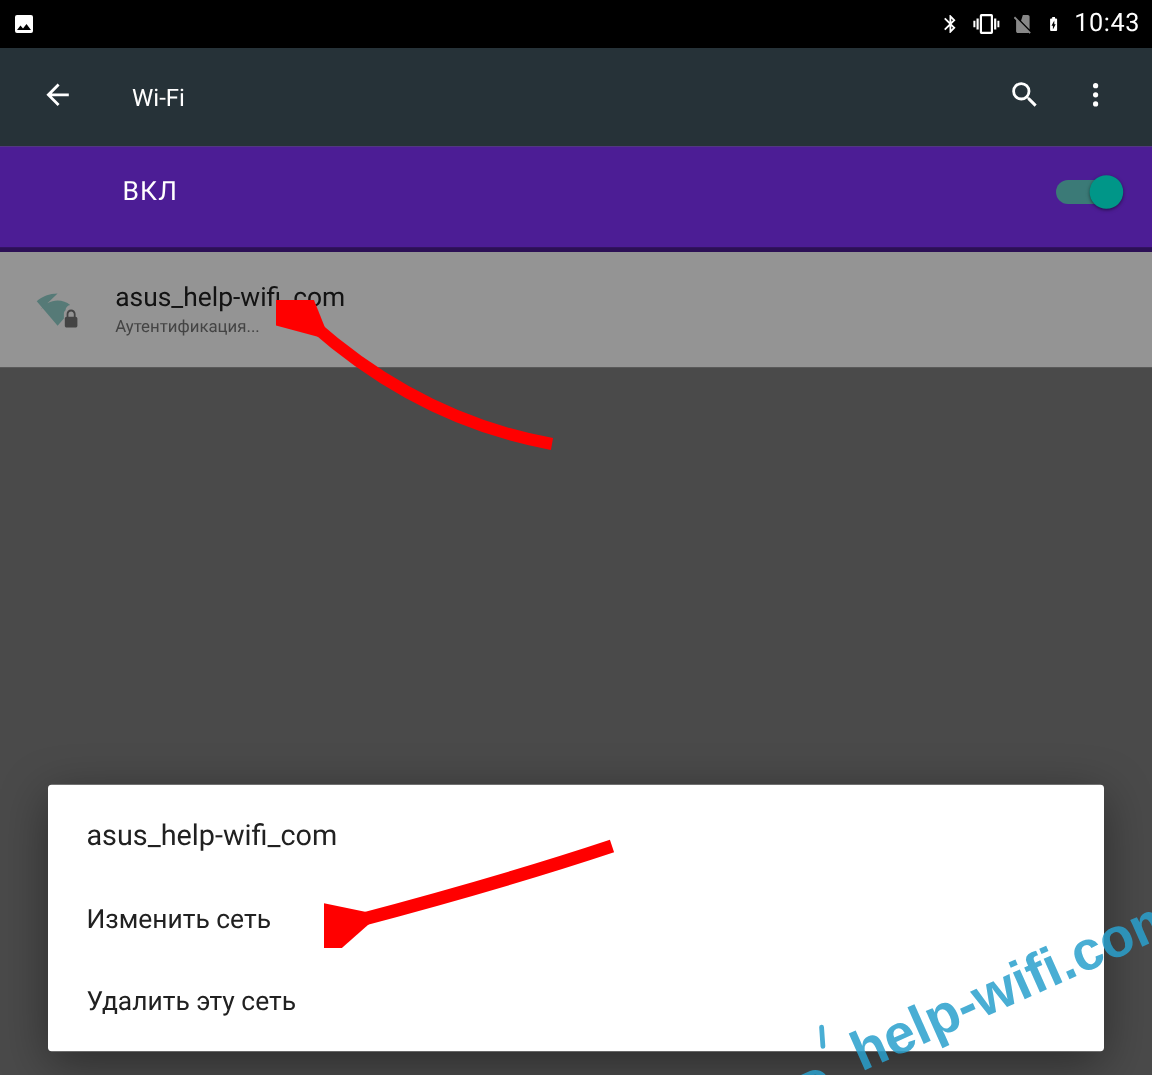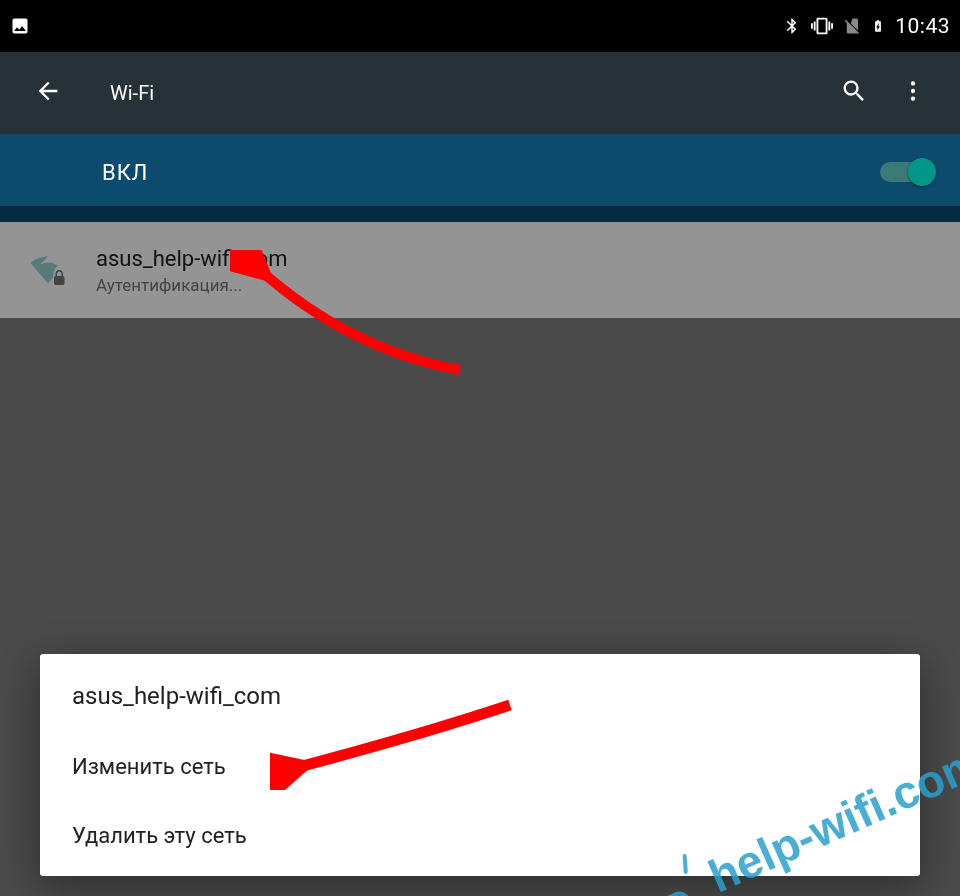--- a/index.html
+++ b/index.html
@@ -1,30 +1,30 @@
 <!DOCTYPE html>
 <html><head>
 <meta charset="utf-8">
 <style>
   html,body{margin:0;padding:0;width:960px;height:896px;font-family:Roboto,Arial,sans-serif;background:#808080;overflow:hidden}
   *{box-sizing:border-box}
-  .statusbar{height:52px;background:#000;display:flex;align-items:center;justify-content:space-between;padding:0 10px;color:#fff;font-size:20px}
+  .statusbar{height:40px;background:#000;display:flex;align-items:center;justify-content:space-between;padding:0 10px;color:#fff;font-size:20px}
   .statusbar .right{display:flex;align-items:center;gap:10px}
   .statusbar .icon{display:inline-flex}
   .appbar{height:82px;background:#263238;display:flex;align-items:center;padding:0 18px;color:#fff}
   .appbar .title{flex:1;margin-left:32px;font-size:20px;color:#ffffff}
   .appbar .act{padding:8px 16px}
-  .toggle-row{height:88px;background:#0c4a6e;display:flex;align-items:center;padding:0 28px 12px 102px;color:#fff;font-size:22px}
+  .toggle-row{height:88px;background:#4c1d95;display:flex;align-items:center;padding:0 28px 12px 102px;color:#fff;font-size:22px}
   .toggle-row .label{flex:1;letter-spacing:1px}
   .switch{width:52px;height:20px;border-radius:10px;background:#3b7a77;position:relative}
   .switch .thumb{position:absolute;width:28px;height:28px;border-radius:50%;background:#009688;top:-4px;right:-4px;box-shadow:0 1px 3px rgba(0,0,0,.5)}
   .network-row{height:96px;background:#fff;display:flex;align-items:center;padding:0 28px;gap:28px;position:relative}
   .wifi-ico{width:40px;display:flex;justify-content:center}
   .n-title{font-size:22px;color:#212121}
-  .n-sub{font-size:17px;color:#757575;margin-top:4px}
+  .n-sub{font-size:14px;color:#757575;margin-top:4px}
   .n-text{display:flex;flex-direction:column}
   .arrow-svg{position:absolute;pointer-events:none}
   .dialog{position:absolute;left:40px;right:40px;bottom:20px;background:#fff;border-radius:3px;box-shadow:0 10px 40px rgba(0,0,0,.4);padding:0 0 6px 0}
   .dialog .dlg-title{font-size:24px;color:#212121;padding:28px 32px 22px 32px;font-weight:400}
   .dialog .dlg-item{font-size:22px;color:#212121;padding:22px 32px}
   .overlay-scrim{position:absolute;left:0;top:206px;right:0;bottom:0;background:rgba(0,0,0,.42)}
   .watermark{position:absolute;right:-20px;bottom:110px;transform:rotate(-24deg);transform-origin:right center;color:#2aa0cd;font-weight:700;font-size:46px;display:flex;align-items:center;opacity:.85;pointer-events:none;font-family:Arial,sans-serif}
   .watermark .router{width:80px;height:40px;margin-right:10px;position:relative}
   .watermark .router .body{width:62px;height:22px;border:4px solid #2aa0cd;border-radius:12px;position:absolute;bottom:0;left:0}
   .watermark .router .ant{position:absolute;width:4px;height:20px;background:#2aa0cd;top:-14px;right:6px;transform:rotate(20deg);border-radius:2px}

